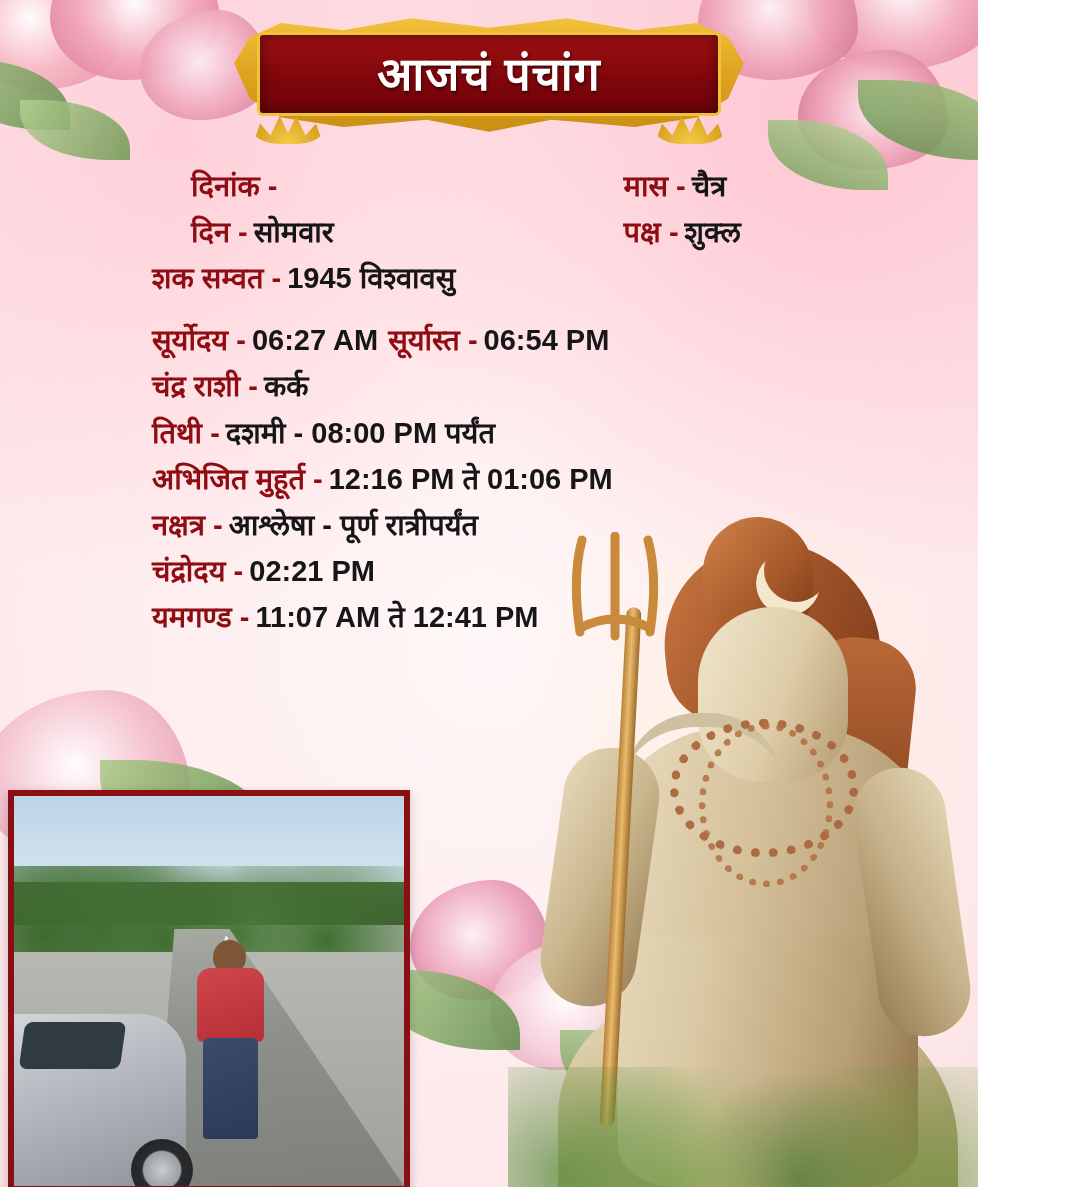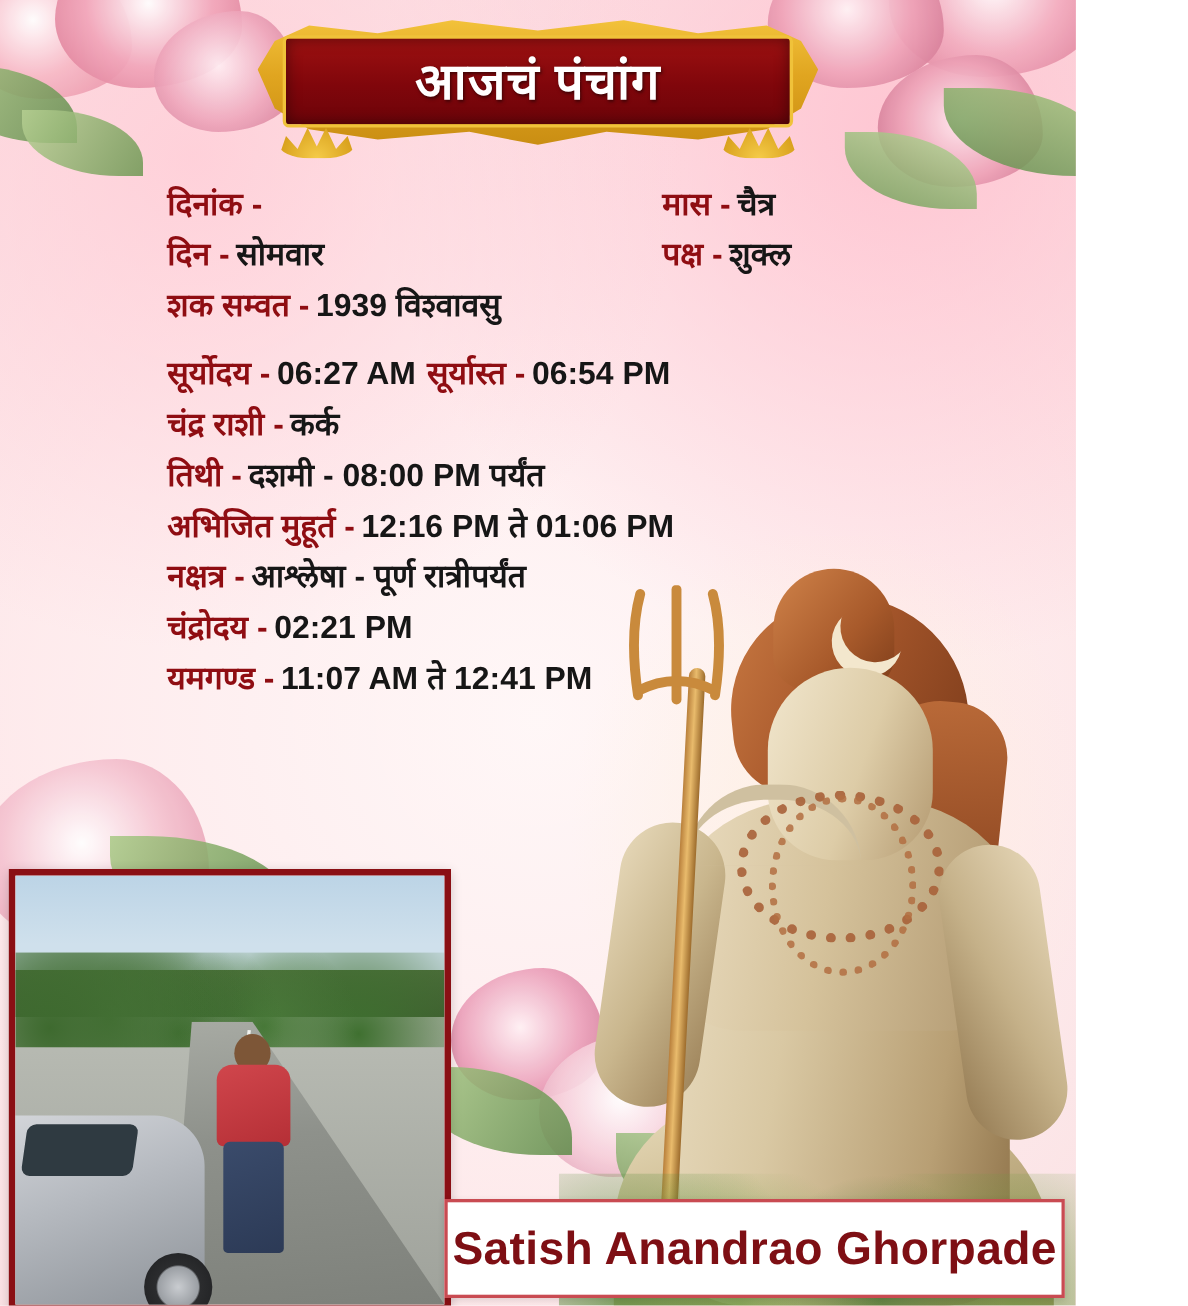--- a/index.html
+++ b/index.html
@@ -231,20 +231,21 @@
     font-weight: bold;
     margin-right: 6px;
   }
   .val {
     color: #161616;
     font-weight: bold;
   }
   .row2 {
     display: flex;
     margin-bottom: 9px;
+    margin-left: 39px;
   }
   .row2 .col-a { width: 450px; }
   .row2 .col-b { width: 300px; }
   .row2 .line { margin-bottom: 0; }
   .inline-lbl {
     color: #8f0d12;
     font-weight: bold;
     margin: 16px 6px 0 10px;
   }
 
@@ -474,21 +475,21 @@
       <div class="col-b">
         <div class="line">
           <span class="lbl">पक्ष -</span>
           <span class="val">शुक्ल</span>
         </div>
       </div>
     </div>
 
     <div class="line">
       <span class="lbl">शक सम्वत -</span>
-      <span class="val">1939 विश्वावसु</span>
+      <span class="val">1945 विश्वावसु</span>
     </div>
 
     <div class="line">
       <span class="lbl">सूर्योदय -</span>
       <span class="val">06:27 AM</span>
       <span class="inline-lbl">सूर्यास्त -</span>
       <span class="val">06:54 PM</span>
     </div>
 
     <div class="line">
@@ -530,17 +531,14 @@
       <div class="ph-roadline"></div>
       <div class="ph-person-head"></div>
       <div class="ph-person-torso"></div>
       <div class="ph-person-legs"></div>
       <div class="ph-car"></div>
       <div class="ph-car-window"></div>
       <div class="ph-wheel"></div>
     </div>
   </div>
 
-  <div class="nameplate">
-    <span>Satish Anandrao Ghorpade</span>
-  </div>
 
 </div>
 
 </body></html>

